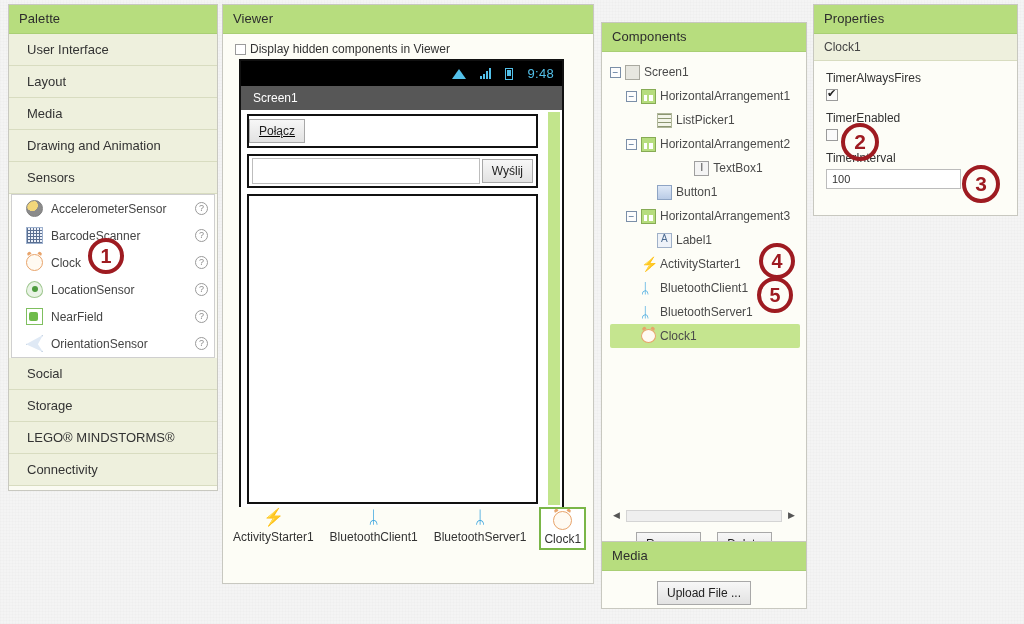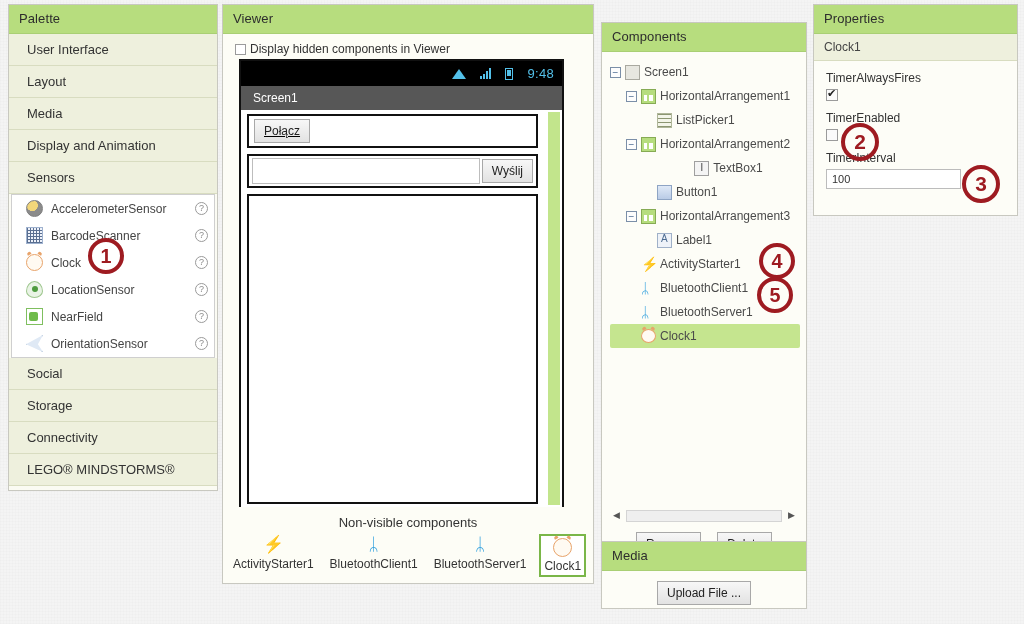--- a/index.html
+++ b/index.html
@@ -124,21 +124,21 @@
                display:flex; align-items:center; padding-left:12px; }
   .screen-area { position:relative; height:397px; background:#fff; padding:4px 4px 0 4px; }
   .green-scroll { position:absolute; right:2px; top:2px; width:12px; height:393px; background:#c2e58c; }
 
   .harr {
     border: 2px solid #111;
     background:#fff;
     margin: 0 20px 6px 2px;
     display:flex; align-items:center;
   }
-  .h1 { height: 34px; padding: 5px; text-decoration: underline; }
+  .h1 { height: 34px; padding: 0; text-decoration: underline; }
   .h2 { height: 34px; padding: 3px; justify-content: space-between; }
   .h3 { height: 310px; }
   .btn-grey {
     background: linear-gradient(#f7f7f7,#e2e2e2);
     border: 1px solid #a8a8a8;
     font-size: 12px; color:#222;
     padding: 4px 9px;
   }
   .tb { flex:1; height:26px; border:1px solid #bdbdbd; background:#fff; margin-right:2px; }
 
@@ -207,21 +207,21 @@
 <body>
 
 <div id="root">
 
   <div class="panel" id="palette">
     <div class="panel-header">Palette</div>
     <div id="pal-top">
         <div class="pal-cat"><span>User Interface</span></div>
         <div class="pal-cat"><span>Layout</span></div>
         <div class="pal-cat"><span>Media</span></div>
-        <div class="pal-cat"><span>Display and Animation</span></div>
+        <div class="pal-cat"><span>Drawing and Animation</span></div>
         <div class="pal-cat"><span>Sensors</span></div>
       </div>
     <div class="pal-list" id="pal-sensors">
         <div class="pal-item">
           <span class="ic ic-accel"></span>
           <span class="lbl">AccelerometerSensor</span>
           <span class="q-mark">?</span>
         </div>
         <div class="pal-item">
           <span class="ic ic-barcode"></span>
@@ -245,22 +245,22 @@
         </div>
         <div class="pal-item">
           <span class="ic ic-orient"></span>
           <span class="lbl">OrientationSensor</span>
           <span class="q-mark">?</span>
         </div>
       </div>
     <div id="pal-bottom">
         <div class="pal-cat"><span>Social</span></div>
         <div class="pal-cat"><span>Storage</span></div>
+        <div class="pal-cat"><span>LEGO® MINDSTORMS®</span></div>
         <div class="pal-cat"><span>Connectivity</span></div>
-        <div class="pal-cat"><span>LEGO® MINDSTORMS®</span></div>
       </div>
   </div>
 
   <div class="panel" id="viewer">
     <div class="panel-header">Viewer</div>
     <div class="viewer-body">
 
       <div class="chk-row">
         <span class="chkbox"></span>
         <span>Display hidden components in Viewer</span>
@@ -292,21 +292,20 @@
 
           <div class="harr h2">
             <span class="tb"></span>
             <button class="btn-grey">Wyślij</button>
           </div>
 
           <div class="harr h3"></div>
         </div>
       </div>
 
-      <div class="nvc-title">Non-visible components</div>
       <div class="nvc-row" id="nvc-row">
           <div class="nvc"><span class="ic ic-bolt">⚡</span><span>ActivityStarter1</span></div>
           <div class="nvc"><span class="ic ic-bt">ᛦ</span><span>BluetoothClient1</span></div>
           <div class="nvc"><span class="ic ic-bt">ᛦ</span><span>BluetoothServer1</span></div>
           <div class="nvc sel"><span class="ic ic-clock"></span><span>Clock1</span></div>
         </div>
     </div>
   </div>
 
   <div class="panel" id="components">

